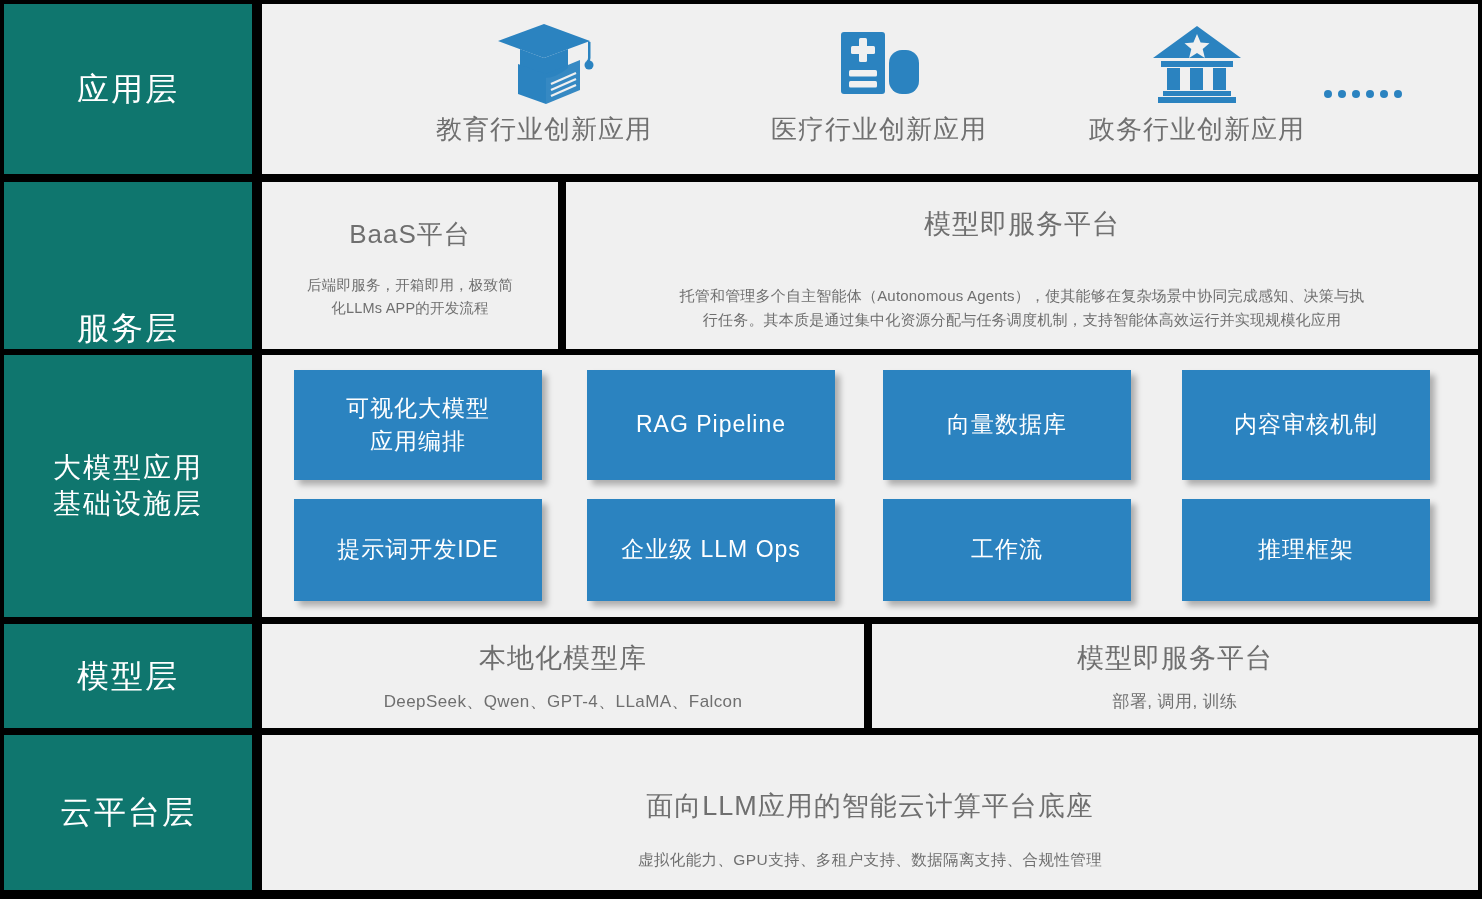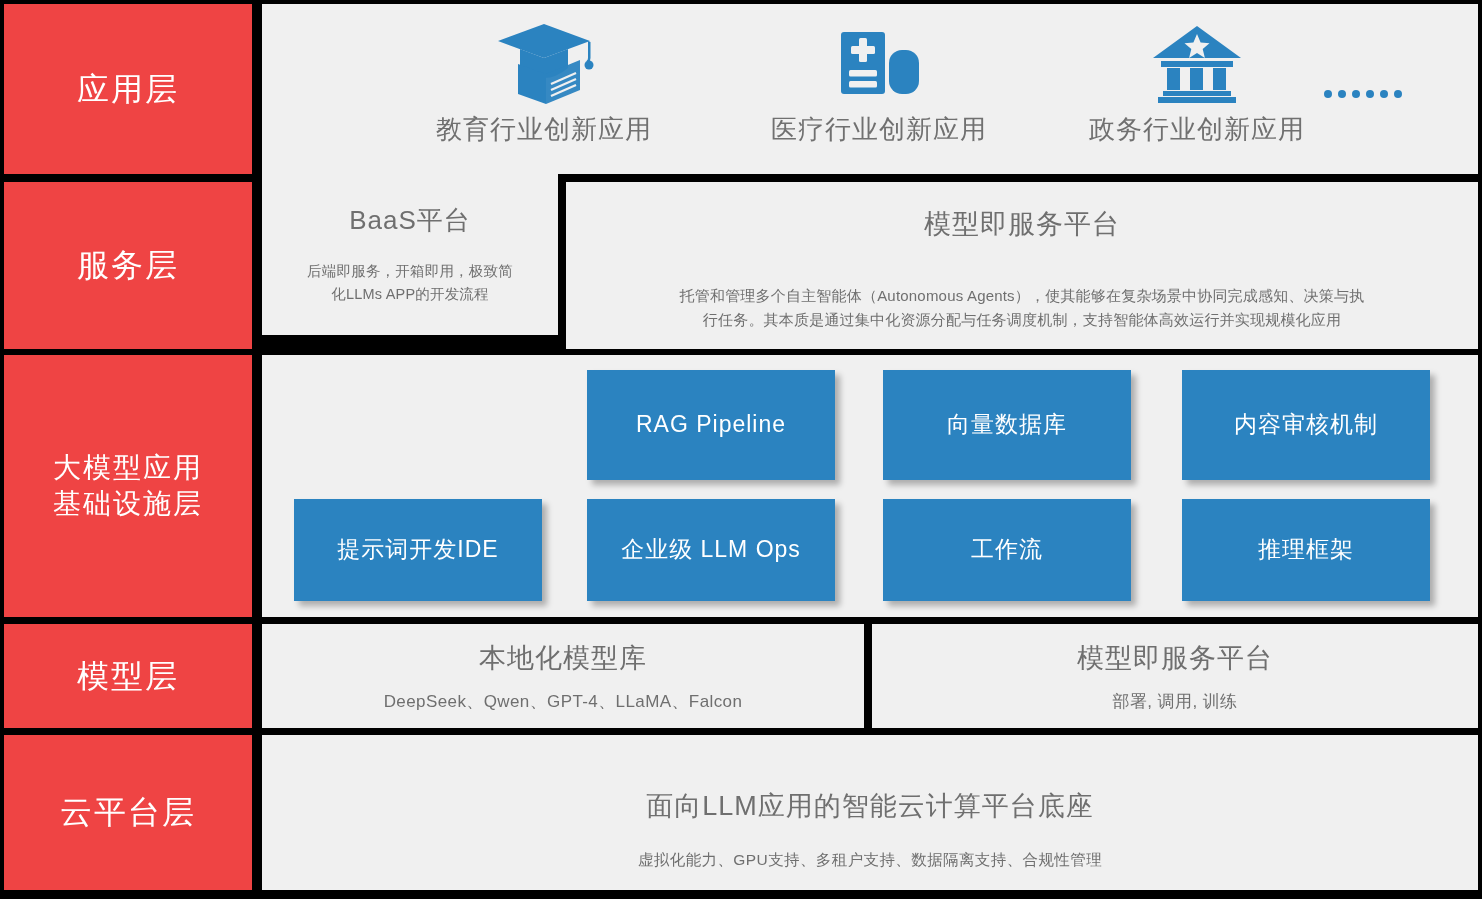--- a/index.html
+++ b/index.html
@@ -19,21 +19,21 @@
     width: 1482px;
     height: 899px;
     background: #000000;
   }
 
   
   .abs { position: absolute; box-sizing: border-box; }
 
   
   .layer-label {
-    background: #ef4444;
+    background: #0f766e;
     color: #ffffff;
     display: flex;
     align-items: center;
     justify-content: center;
     text-align: center;
     line-height: 1.28;
     font-weight: 400;
     letter-spacing: 2px;
   }
   .layer-label .ll-text { white-space: pre-line; }
@@ -144,21 +144,21 @@
 </style>
 </head>
 <body>
 
 <div id="stage">
 
   <div class="abs layer-label" style="left:4px; top:4px; width:248px; height:170px; font-size:32px;">
     <span class="ll-text">应用层</span>
   </div>
 
-  <div class="abs layer-label" style="left:4px; top:182px; width:248px; height:167px; font-size:32px;">
+  <div class="abs layer-label" style="left:4px; top:182px; width:248px; height:167px; font-size:32px;align-items:flex-end;">
     <span class="ll-text">服务层</span>
   </div>
 
   <div class="abs layer-label" style="left:4px; top:355px; width:248px; height:262px; font-size:28px;">
     <span class="ll-text">大模型应用
 基础设施层</span>
   </div>
 
   <div class="abs layer-label" style="left:4px; top:624px; width:248px; height:104px; font-size:32px;">
     <span class="ll-text">模型层</span>
@@ -232,38 +232,42 @@
         <i></i>
           <i></i>
           <i></i>
           <i></i>
           <i></i>
           <i></i>
       </div>
     </div>
   </div>
 
-  <div class="abs panel" style="left:262px; top:168px; width:296px; height:167px;align-items:center;">
+  <div class="abs panel" style="left:262px; top:182px; width:296px; height:167px;align-items:center;">
     <div class="stack" style="padding:22px 14px 16px;">
       <div class="svc-title small">BaaS平台</div>
       <div class="svc-desc narrow" style="white-space:pre-line; margin-top:22px;">后端即服务，开箱即用，极致简
 化LLMs APP的开发流程</div>
     </div>
   </div>
 
   <div class="abs panel" style="left:566px; top:182px; width:912px; height:167px;">
     <div class="stack" style="padding:22px 22px 16px;">
       <div class="svc-title">模型即服务平台</div>
       <div class="svc-desc" style="white-space:pre-line; margin-top:42px;">托管和管理多个自主智能体（Autonomous Agents），使其能够在复杂场景中协同完成感知、决策与执
 行任务。其本质是通过集中化资源分配与任务调度机制，支持智能体高效运行并实现规模化应用</div>
     </div>
   </div>
 
   <div class="abs panel" style="left:262px; top:355px; width:1216px; height:262px; display:block; position:absolute;">
 
+    <div class="tile" style="left:32px; top:15px; width:248px; height:110px;">
+      <span>可视化大模型
+应用编排</span>
+    </div>
 
     <div class="tile" style="left:325px; top:15px; width:248px; height:110px;">
       <span>RAG Pipeline</span>
     </div>
 
     <div class="tile" style="left:621px; top:15px; width:248px; height:110px;">
       <span>向量数据库</span>
     </div>
 
     <div class="tile" style="left:920px; top:15px; width:248px; height:110px;">

